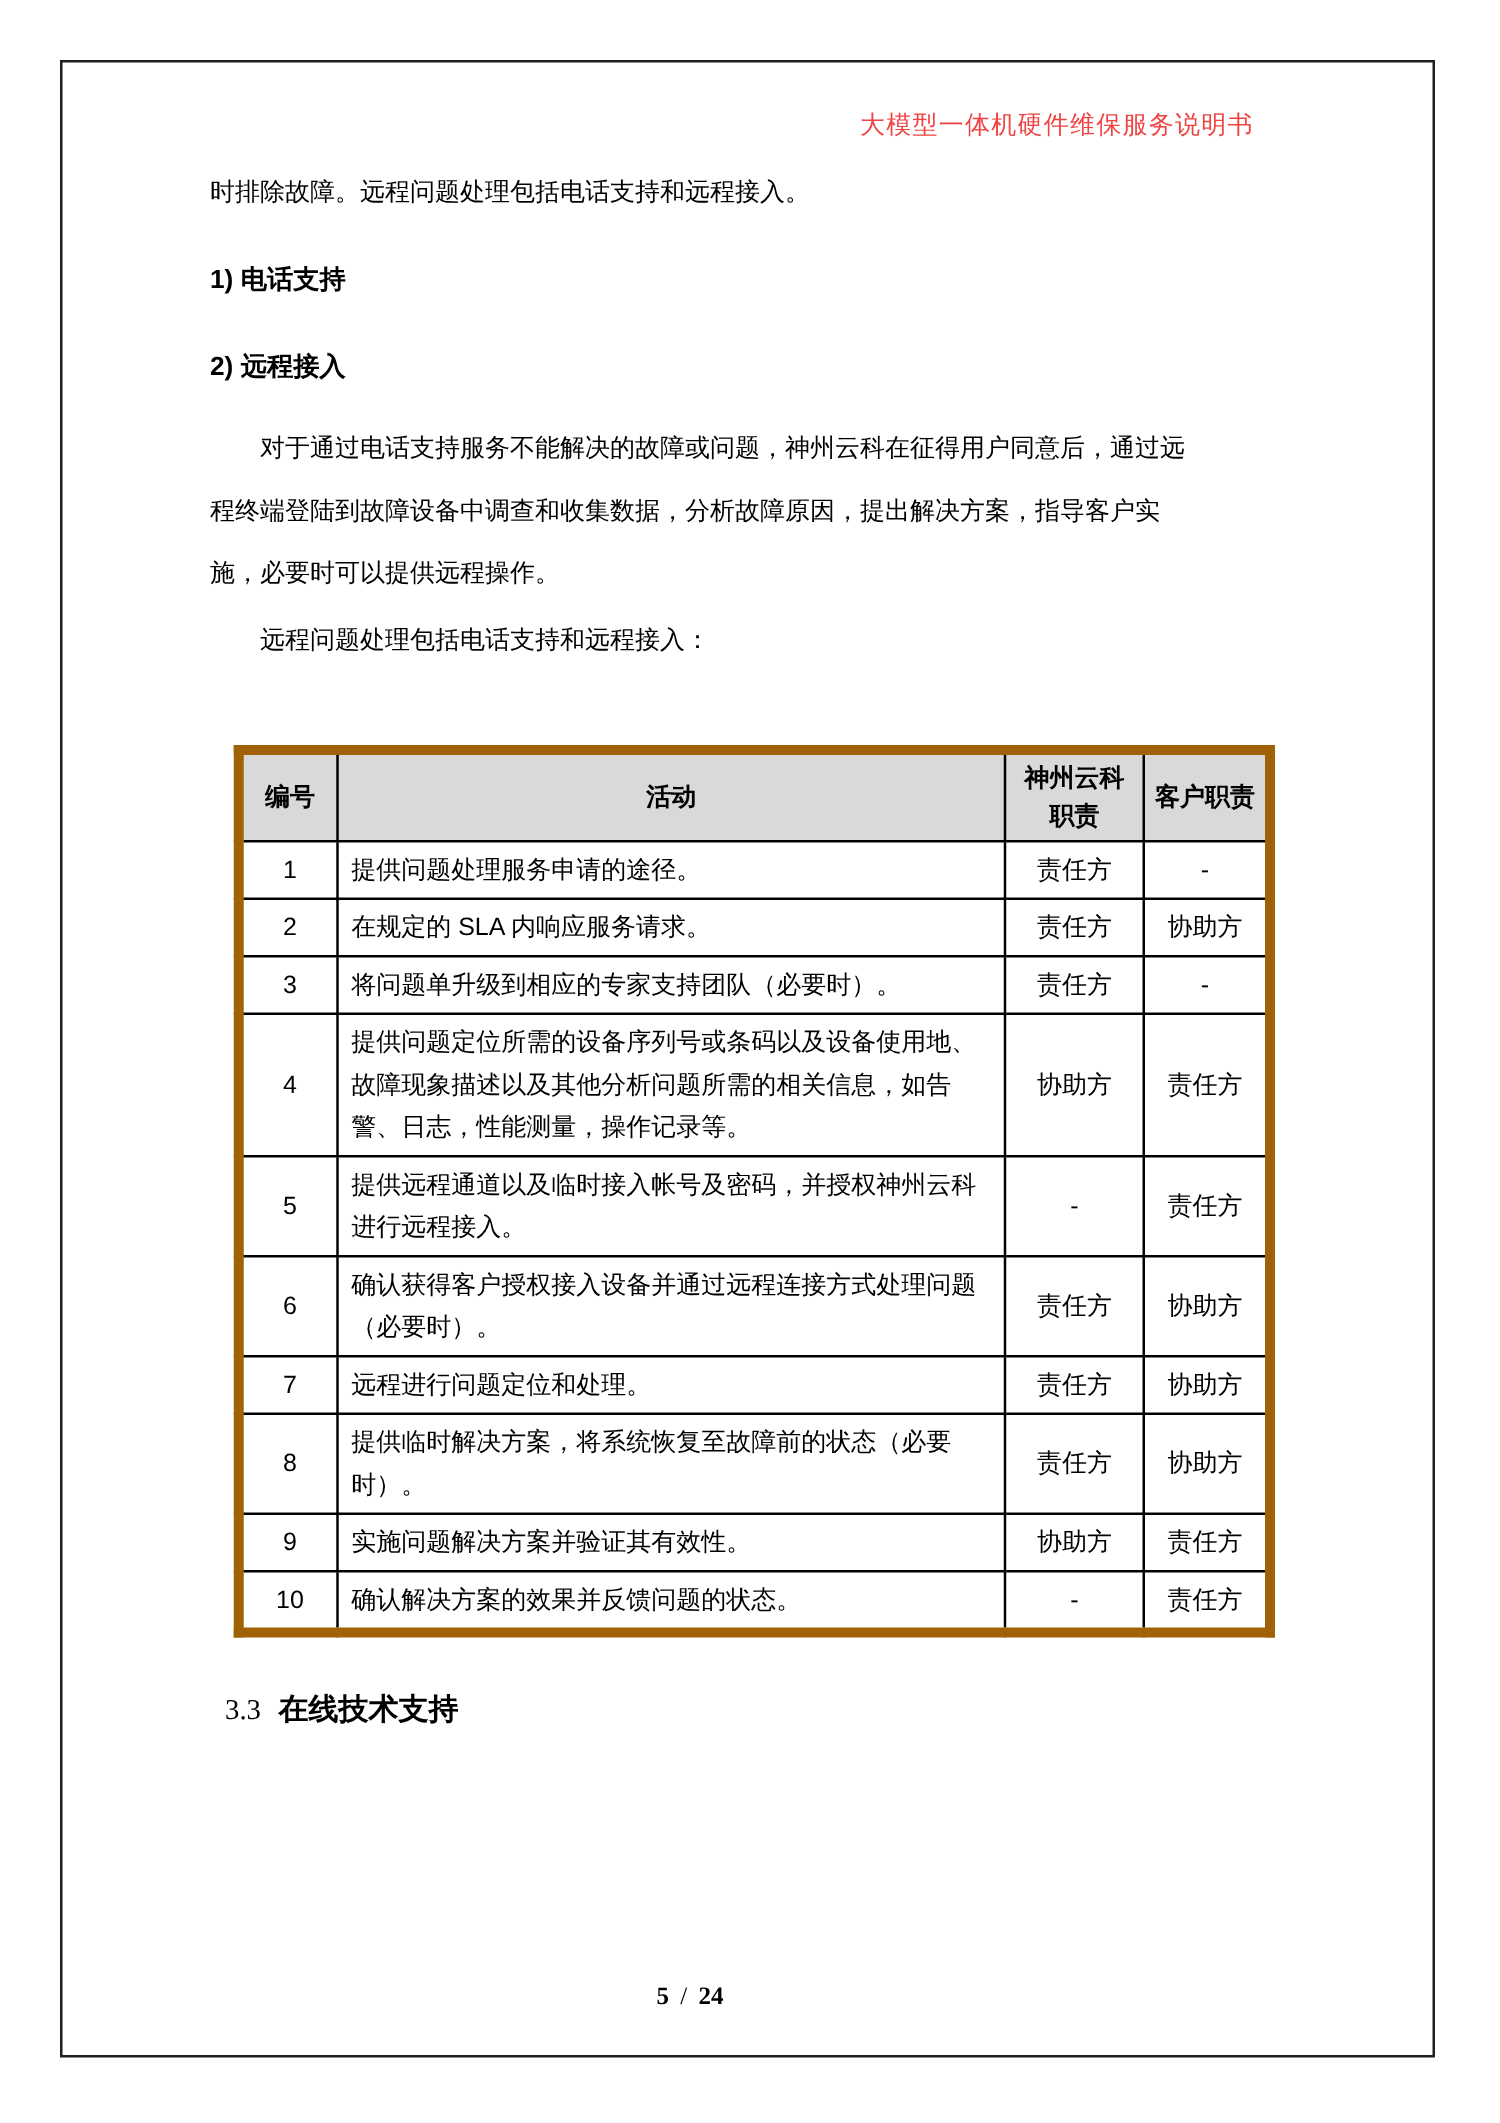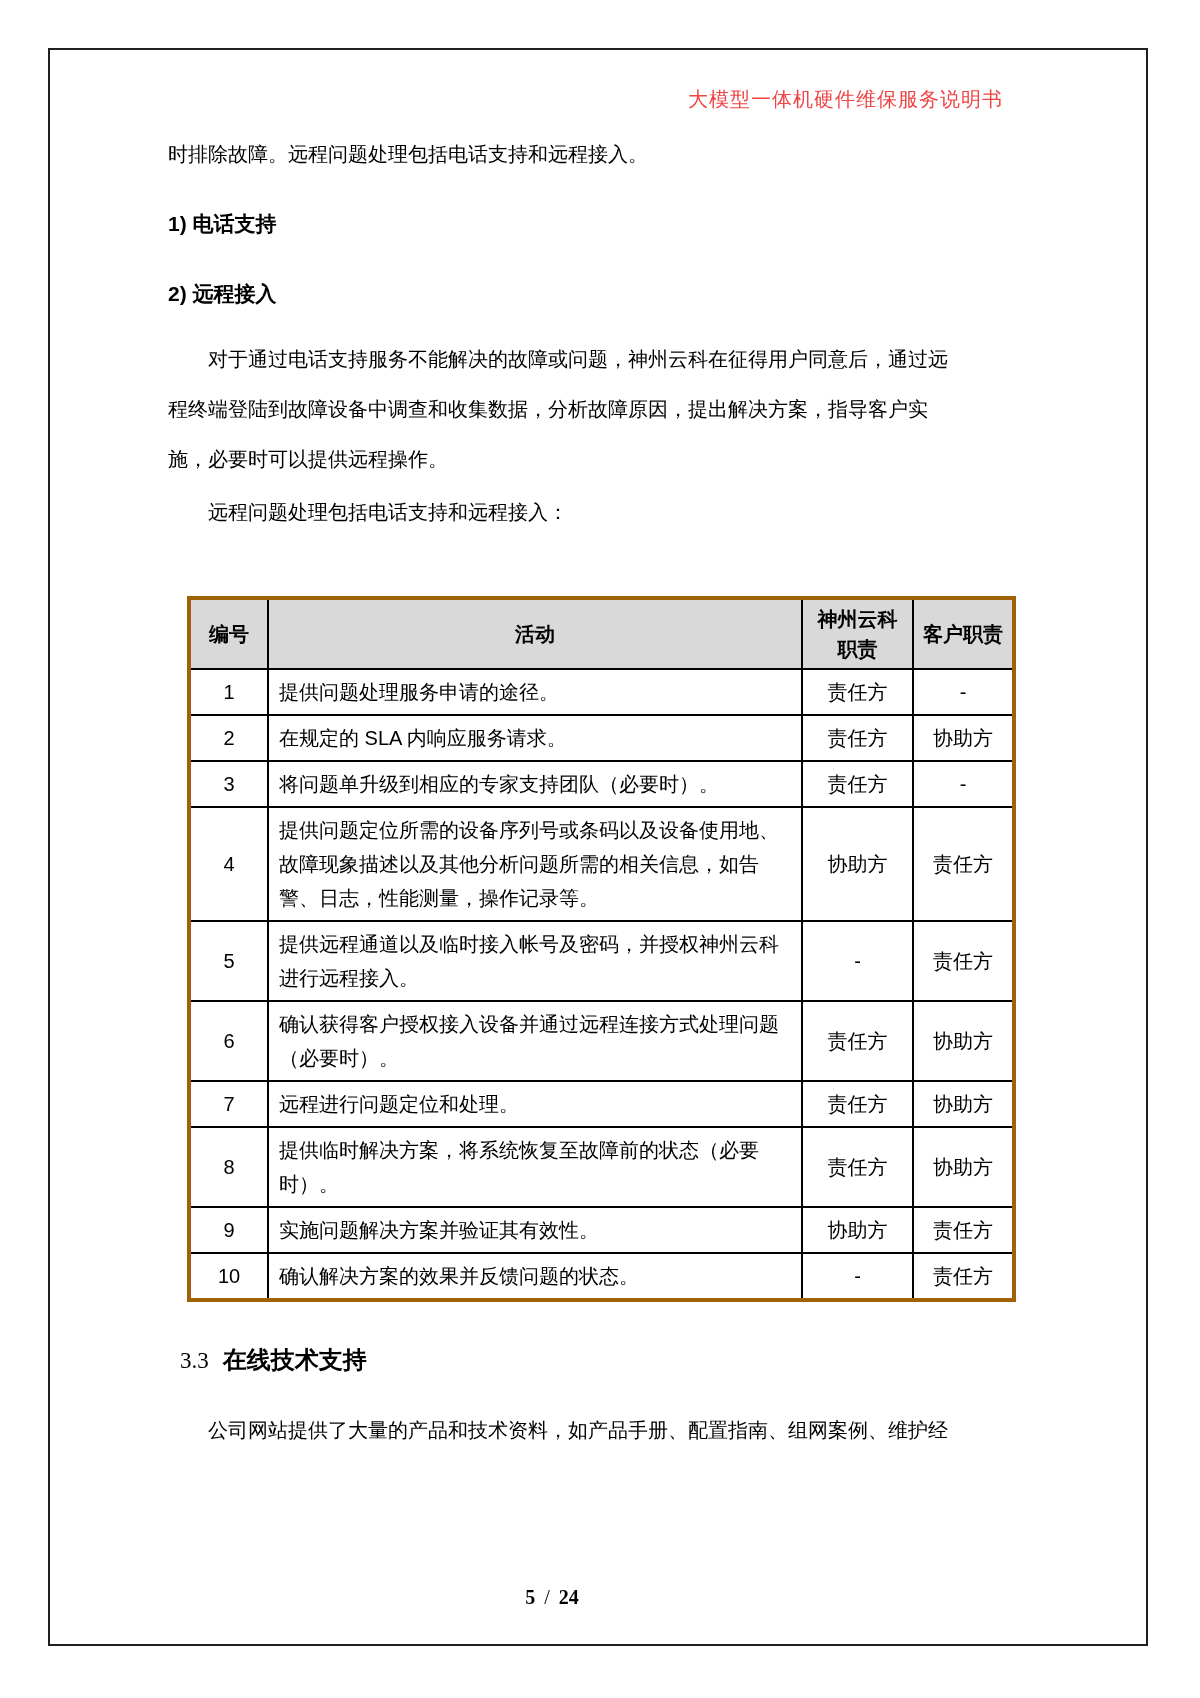--- a/index.html
+++ b/index.html
@@ -26,21 +26,21 @@
     margin:42px 0 0 0;font-size:21px;font-weight:bold;line-height:28px;
   }
   .para{
     margin:26px 0 0 0;line-height:50px;text-indent:2em;white-space:pre-line;
   }
   .lead{
     margin:14px 0 0 0;line-height:28px;text-indent:2em;
   }
   table.resp{
     margin:70px 0 0 19px;border-collapse:collapse;
-    border:4px solid #a16207;table-layout:fixed;width:825px;
+    border:8px solid #a16207;table-layout:fixed;width:825px;
     font-size:20px;
   }
   table.resp th{
     background:#d9d9d9;border:2px solid #000;
     font-weight:bold;text-align:center;vertical-align:middle;
     line-height:30px;padding:4px 8px;
   }
   table.resp td{
     border:2px solid #000;vertical-align:middle;
     line-height:34px;padding:5px 8px;text-align:center;
@@ -165,19 +165,18 @@
           <td class="c2">-</td>
           <td class="c3">责任方</td>
         </tr>
       </tbody>
   </table>
 
   <div class="sec33">
     <span class="num">3.3</span>
     <span class="ttl">在线技术支持</span>
   </div>
-  <p class="para-last">公司网站提供了大量的产品和技术资料，如产品手册、配置指南、组网案例、维护经</p>
 
 </div>
 
 <div class="doc-footer">
   <span>5</span><span class="sep">/</span><span>24</span>
 </div>
 
 </body></html>

